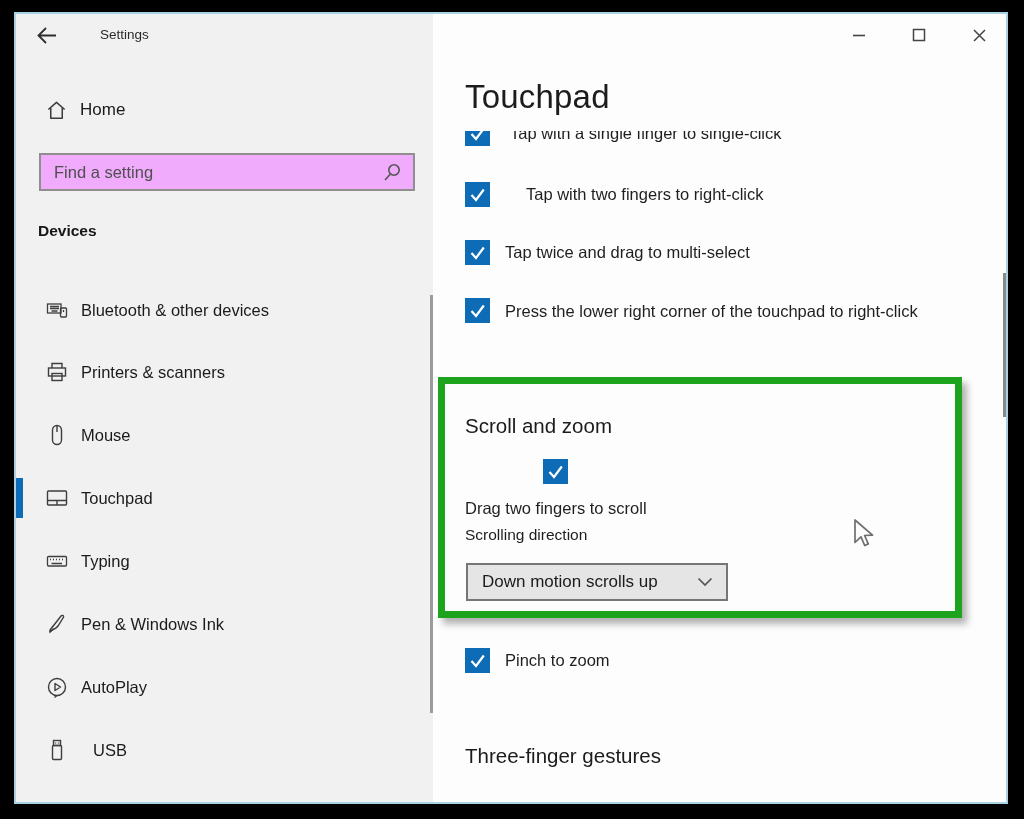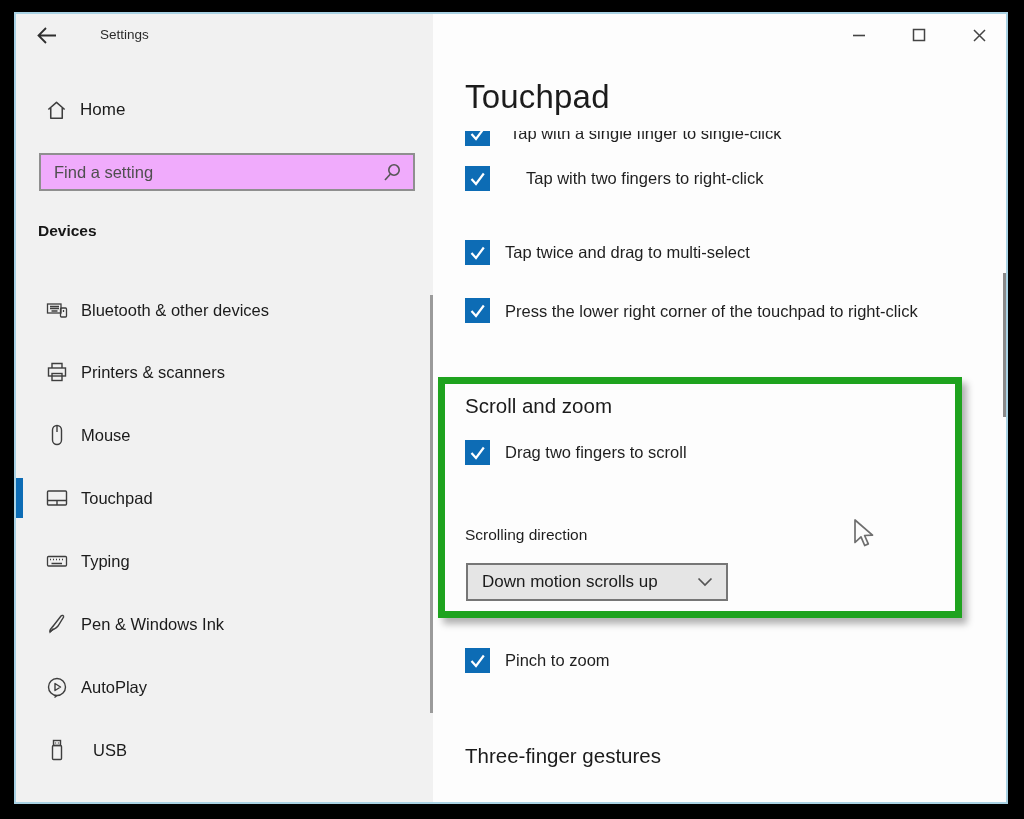--- a/index.html
+++ b/index.html
@@ -232,21 +232,21 @@
       <div class="row">
         <span class="cb">
           <svg width="19" height="19" viewBox="0 0 19 19">
             <path d="M3.5 10 L8 15 L15.8 4.5" fill="none" stroke="#fff" stroke-width="2.2"></path>
           </svg>
         </span>
         <span class="lbl">Tap with a single finger to single-click</span>
       </div>
     </div>
 
-    <div class="row" style="top:152px;gap:36px;">
+    <div class="row" style="top:168px;gap:36px;">
       <span class="cb">
         <svg width="19" height="19" viewBox="0 0 19 19">
           <path d="M3.5 10 L8 15 L15.8 4.5" fill="none" stroke="#fff" stroke-width="2.2"></path>
         </svg>
       </span>
       <span class="lbl">Tap with two fingers to right-click</span>
     </div>
 
     <div class="row" style="top:226px;">
       <span class="cb">
@@ -259,23 +259,23 @@
 
     <div class="row wrap" style="top:284px;">
       <span class="cb">
         <svg width="19" height="19" viewBox="0 0 19 19">
           <path d="M3.5 10 L8 15 L15.8 4.5" fill="none" stroke="#fff" stroke-width="2.2"></path>
         </svg>
       </span>
       <span class="lbl">Press the lower right corner of the touchpad to right-click</span>
     </div>
 
-    <div class="section-title" style="top:380px;">Scroll and zoom</div>
-
-    <div class="row" style="top:426px;">
+    <div class="section-title" style="top:400px;">Scroll and zoom</div>
+
+    <div class="row" style="top:445px;flex-direction:column;">
       <span class="cb">
         <svg width="19" height="19" viewBox="0 0 19 19">
           <path d="M3.5 10 L8 15 L15.8 4.5" fill="none" stroke="#fff" stroke-width="2.2"></path>
         </svg>
       </span>
       <span class="lbl">Drag two fingers to scroll</span>
     </div>
 
     <div class="field-label">Scrolling direction</div>
 

